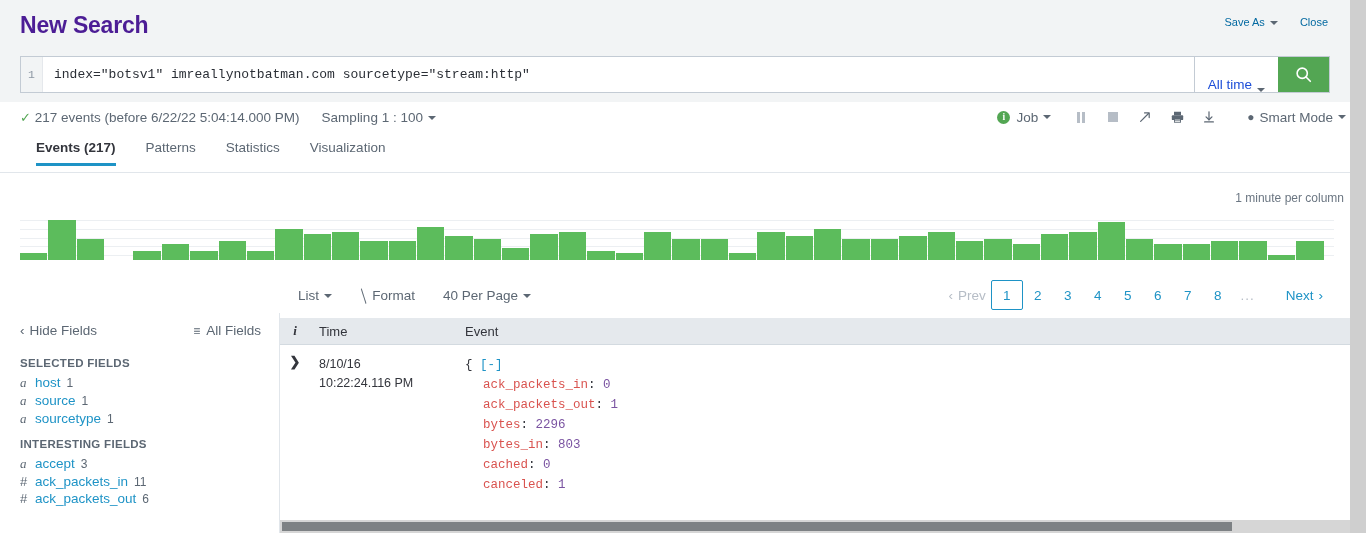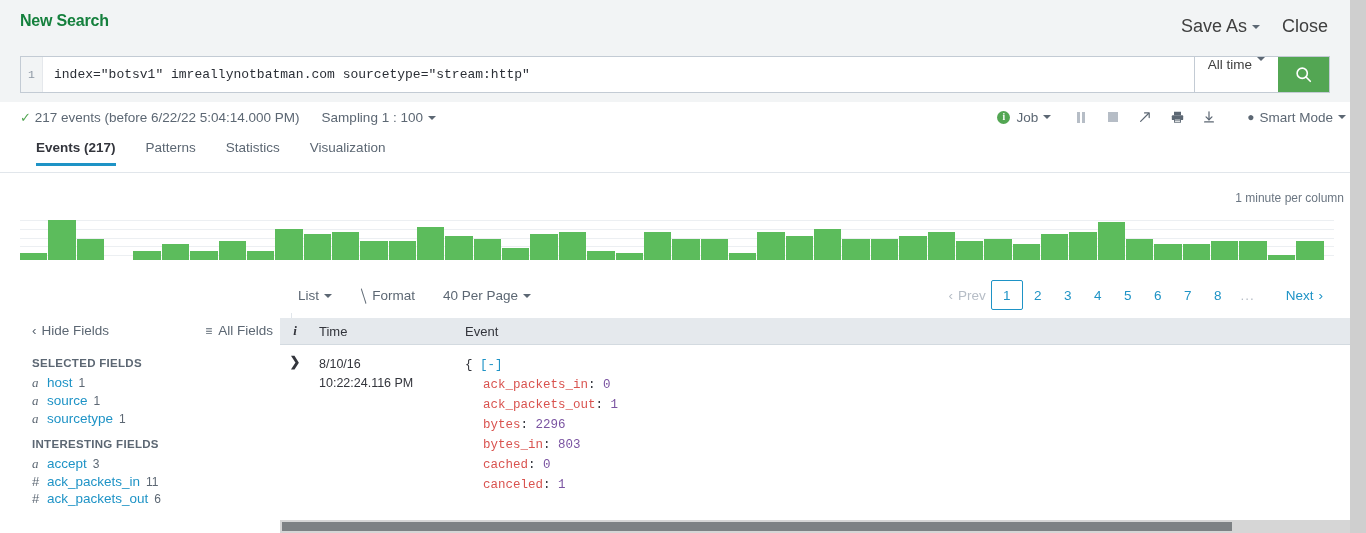--- a/index.html
+++ b/index.html
@@ -12,26 +12,26 @@
   }
   .page { position: relative; width: 1366px; height: 533px; background:#fff; }
 
   
   .header {
     position: absolute; top:0; left:0; width:1350px; height:102px;
     background: #f2f4f5;
   }
   .page-title {
     position:absolute; left:20px; top:12px;
-    font-size:16px; font-weight:bold; color:#15803d; letter-spacing:-0.2px;
+    font-size:23px; font-weight:bold; color:#4c1d95; letter-spacing:-0.2px;
   }
   .header-actions {
     position:absolute; right:22px; top:16px;
     display:flex; align-items:center; gap:22px;
-    font-size:18px; color:#404040;
+    font-size:11px; color:#0369a1;
   }
   .header-actions .act { cursor:pointer; white-space:nowrap; }
   .caret {
     display:inline-block; width:0; height:0; margin-left:5px;
     border-left:4px solid transparent; border-right:4px solid transparent;
     border-top:4px solid #5c6773; vertical-align:middle;
   }
 
   
   .searchbar {
@@ -43,22 +43,22 @@
     font-family:"Liberation Mono", monospace; font-size:11.5px; color:#8d97a3;
     display:flex; align-items:center; justify-content:center;
   }
   .spl {
     flex:1; display:flex; align-items:center; padding-left:11px;
     font-family:"Liberation Mono", monospace; font-size:13px; color:#2b2f36;
     white-space:nowrap; overflow:hidden;
   }
   .timepicker {
     width:84px; border-left:1px solid #c3cbd4; background:#fff;
-    display:flex; align-items:flex-start; justify-content:center;
-    font-size:13.5px; color:#404040; cursor:pointer;
+    display:flex; align-items:flex-end; justify-content:center;
+    font-size:13.5px; color:#1d4ed8; cursor:pointer;
   }
   .searchbtn {
     width:51px; background:#53a653; display:flex; align-items:center;
     justify-content:center; cursor:pointer;
   }
 
   
   .statusline {
     position:absolute; left:20px; top:106px; height:22px;
     display:flex; align-items:center; gap:22px;
@@ -146,21 +146,21 @@
   }
   .pg.disabled { color:#b6bdc6; cursor:default; }
   .pg.cur {
     border:1px solid #1e93c6; border-radius:2px; color:#1e93c6;
     width:32px; height:30px;
   }
   .pg.dots { color:#b6bdc6; cursor:default; letter-spacing:1px; }
 
   
   .sidebar {
-    position:absolute; left:12px; top:313px; width:280px; height:220px;
+    position:absolute; left:0; top:313px; width:280px; height:220px;
     background:#fff; border-right:1px solid #e1e6eb;
   }
   .sbtop {
     display:flex; align-items:center; height:34px; padding:0 18px 0 20px;
     font-size:13.5px; color:#5c6773; justify-content:space-between;
   }
   .sbtop span { cursor:pointer; white-space:nowrap; }
   .listicon { display:inline-block; margin-right:6px; color:#5c6773; font-size:12px; }
   .sbsect {
     font-size:11.5px; font-weight:bold; color:#5c6773;

